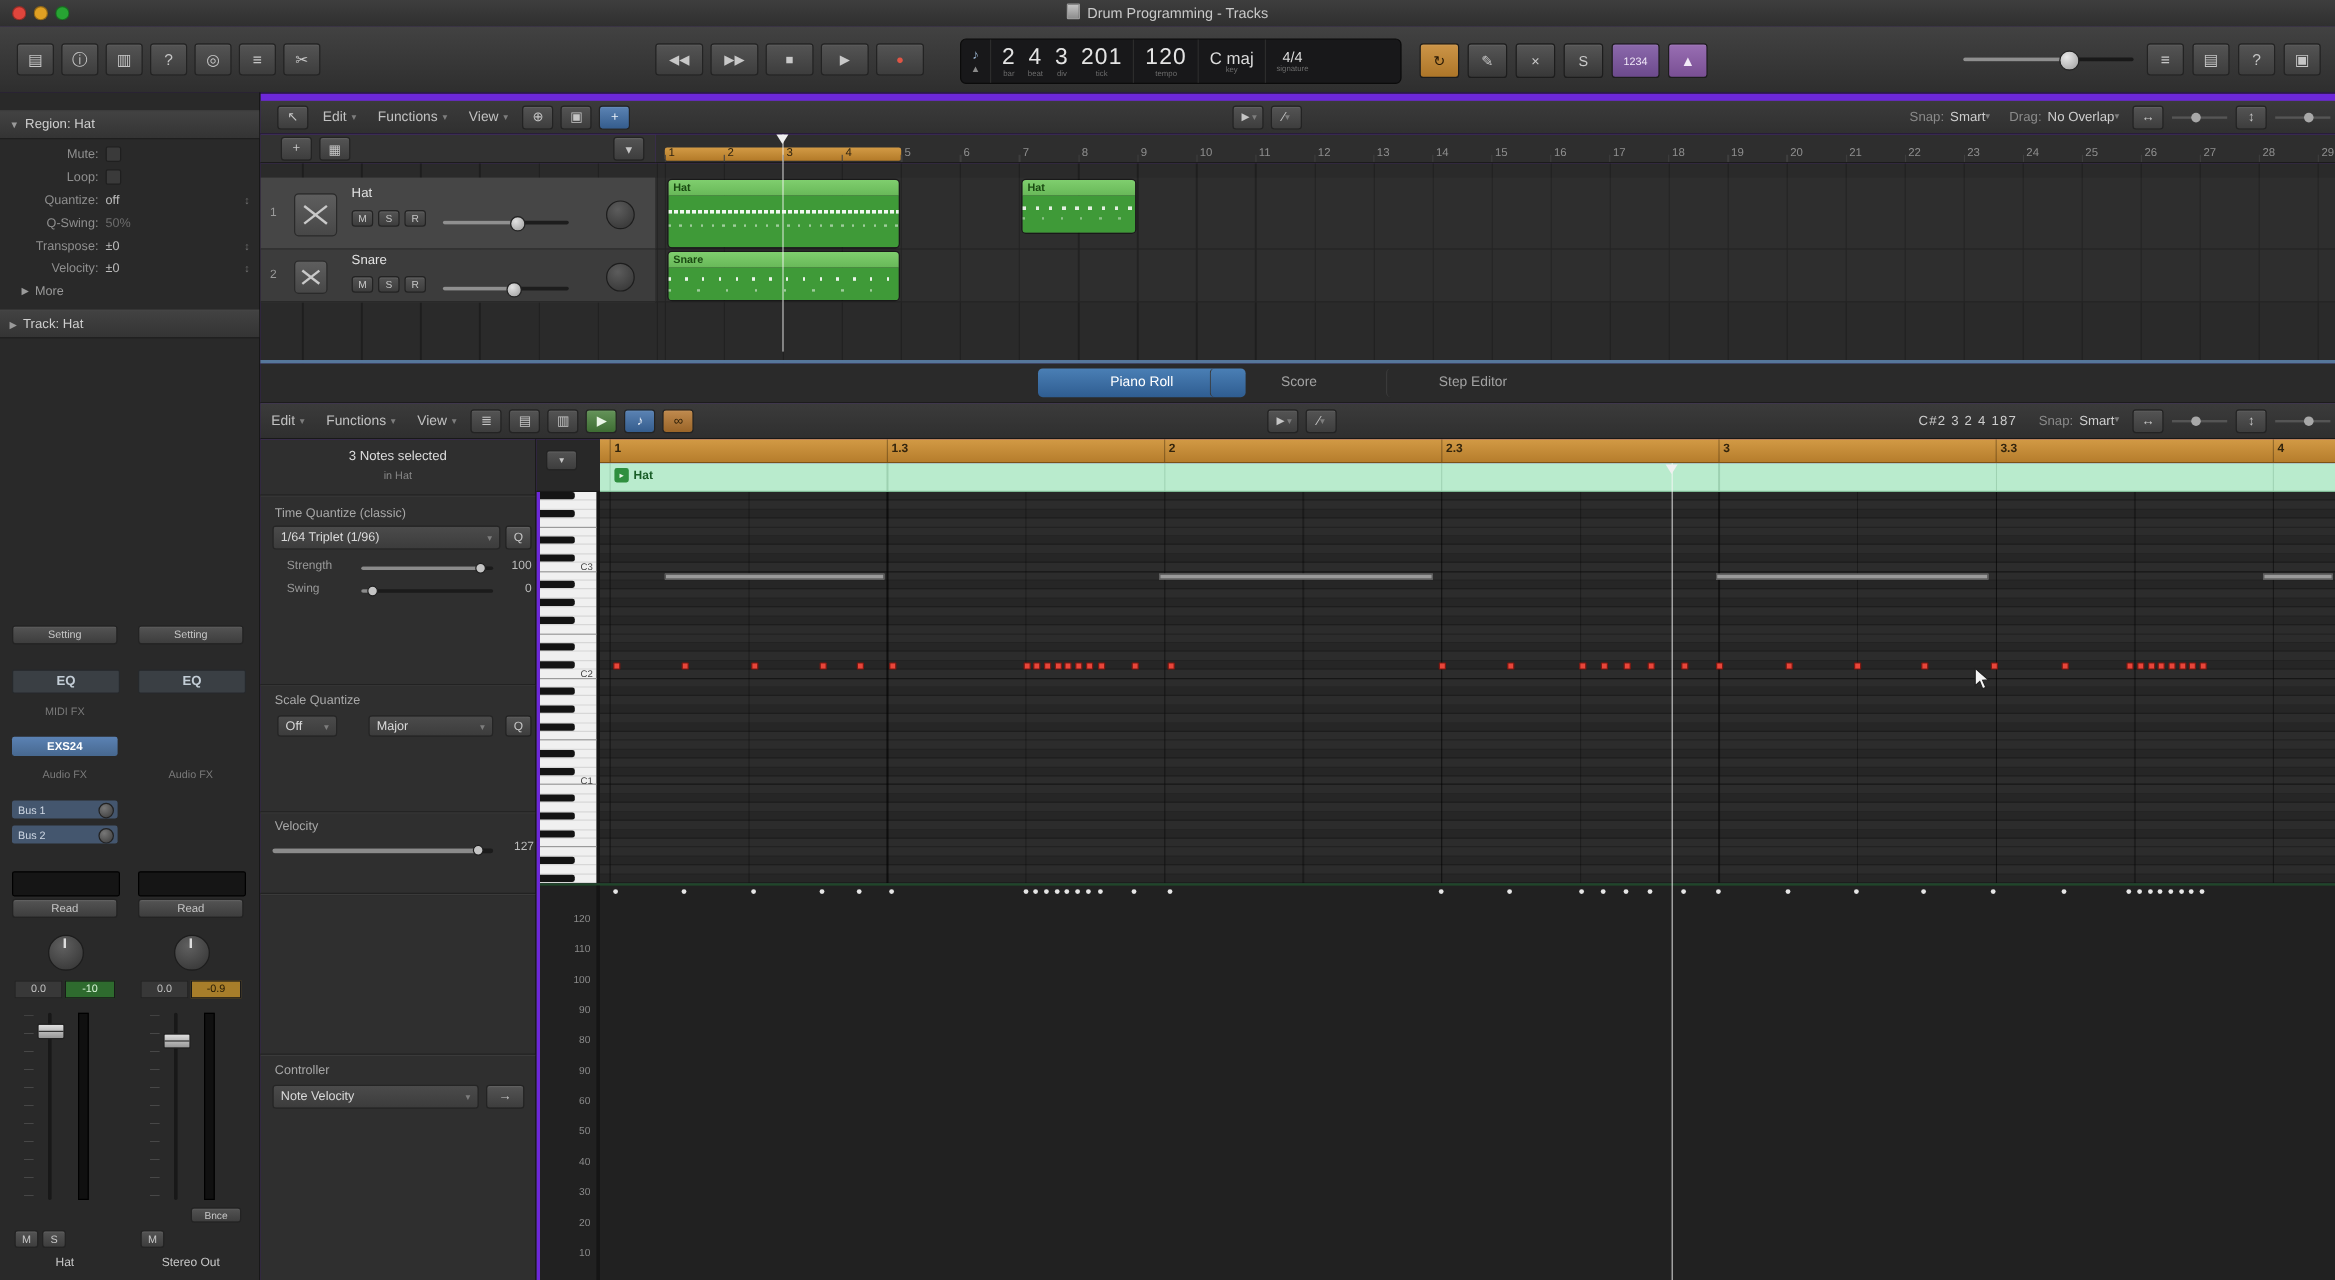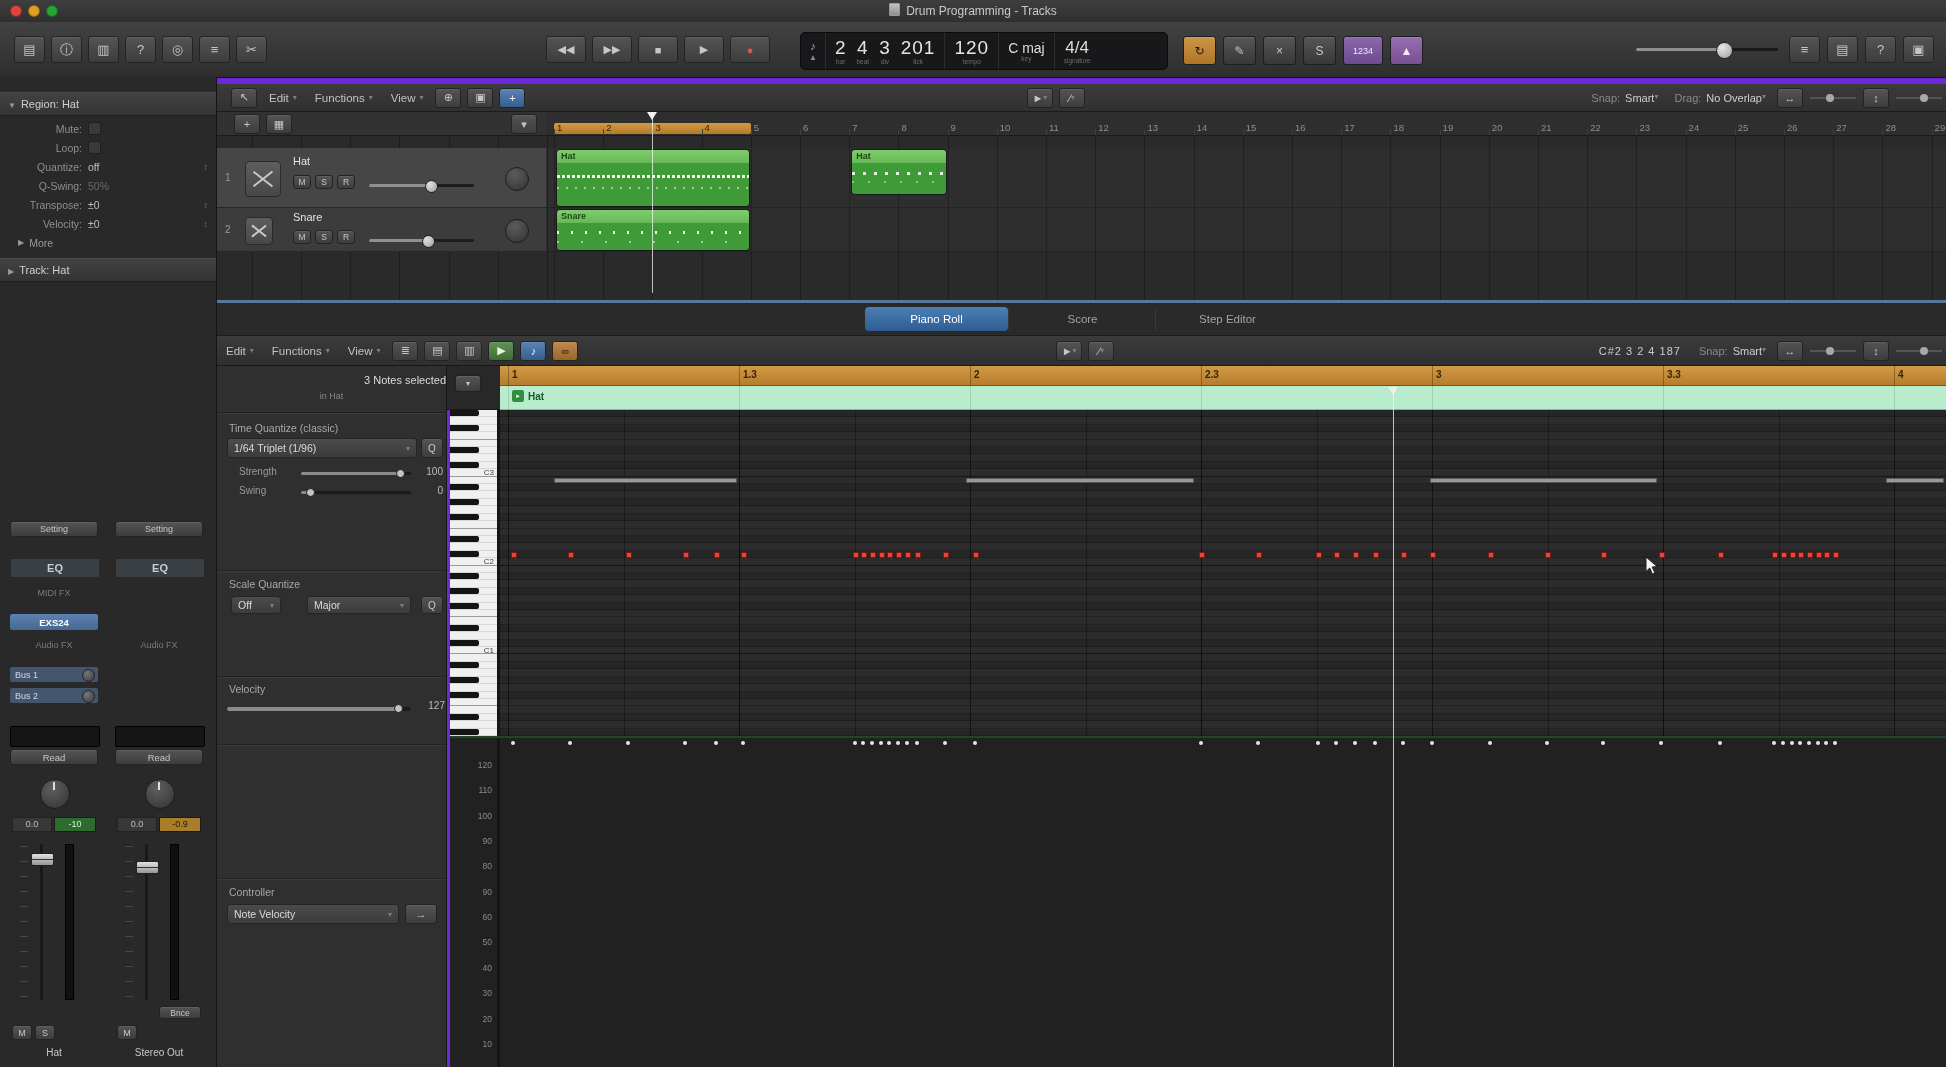--- a/index.html
+++ b/index.html
@@ -164,21 +164,21 @@
       </div>
       <div class="lcd-sec">
         <span class="lcd-num">120</span>
         <span class="lcd-sub">tempo</span>
       </div>
       <div class="lcd-sec">
         <span style="font-size:14px">C maj</span>
         <span class="lcd-sub">key</span>
       </div>
       <div class="lcd-sec">
-        <span style="font-size:17px">4/4</span>
+        <span style="font-size:12px">4/4</span>
         <span class="lcd-sub">signature</span>
       </div>
     </div>
     <div id="tb-modes">
         <div class="mode-btn" style="background: linear-gradient(rgba(255, 255, 255, 0.12), rgba(0, 0, 0, 0.12)), rgb(197, 134, 46); color: rgb(35, 21, 3);">↻</div>
         <div class="mode-btn" style="background: linear-gradient(rgba(255, 255, 255, 0.12), rgba(0, 0, 0, 0.12)), rgb(63, 63, 63); color: rgb(201, 201, 201);">✎</div>
         <div class="mode-btn" style="background: linear-gradient(rgba(255, 255, 255, 0.12), rgba(0, 0, 0, 0.12)), rgb(63, 63, 63); color: rgb(201, 201, 201);">×</div>
         <div class="mode-btn" style="background: linear-gradient(rgba(255, 255, 255, 0.12), rgba(0, 0, 0, 0.12)), rgb(63, 63, 63); color: rgb(201, 201, 201);">S</div>
         <div class="mode-btn" style="background: linear-gradient(rgba(255, 255, 255, 0.12), rgba(0, 0, 0, 0.12)), rgb(123, 84, 160); color: rgb(240, 232, 248); font-size: 9px; min-width: 38px;">1234</div>
         <div class="mode-btn" style="background: linear-gradient(rgba(255, 255, 255, 0.12), rgba(0, 0, 0, 0.12)), rgb(138, 90, 168); color: rgb(242, 234, 248);">▲</div>
@@ -417,21 +417,21 @@
       <div class="region" style="left: 340px; top: 74px; width: 191.8px; height: 40px;">
         <div class="rh">Snare</div>
         <div class="rb" style="background-image: repeating-linear-gradient(90deg, rgba(255, 255, 255, 0.9) 0px, rgba(255, 255, 255, 0.9) 2px, rgba(255, 255, 255, 0) 2px, rgba(255, 255, 255, 0) 14px), repeating-linear-gradient(90deg, rgba(255, 255, 255, 0.5) 0px, rgba(255, 255, 255, 0.5) 2px, rgba(255, 255, 255, 0) 2px, rgba(255, 255, 255, 0) 24px); background-size: 100% 3px, 100% 2px; background-position: 0px 8px, 0px 18px; background-repeat: no-repeat, no-repeat;"></div>
       </div>
     </div>
   <div class="playhead" id="ta-playhead" style="left:652px;top:112px;height:181px"></div>
   <div class="ph-tri" style="left:647px;top:112px"></div>
 
   <div id="ed-divider"></div>
   <div id="ed-tabs">
-      <div class="tab active" style="left: 648px; width: 143px;">Piano Roll</div>
+      <div class="tab active" style="left: 648px; width: 173px;">Piano Roll</div>
       <div class="tab" style="left: 791px; width: 147px; border-left: 1px solid rgb(58, 58, 58);">Score</div>
       <div class="tab" style="left: 938px; width: 143px; border-left: 1px solid rgb(58, 58, 58);">Step Editor</div>
     </div>
   <div id="ed-toolbar">
       <div class="menu-item">
         <span>Edit</span>
         <span class="chev">▾</span>
       </div>
       <div class="menu-item">
         <span>Functions</span>
@@ -463,21 +463,21 @@
         <div class="h" style="left: 16px;"></div>
       </div>
       <div class="btn tool-ic">↕</div>
       <div class="mini-zoom">
         <div class="t"></div>
         <div class="h" style="left: 24px;"></div>
       </div>
     </div>
 
   <div id="ed-left">
-    <div class="edl" style="top:8px;left:0;width:100%;text-align:right;color:#dcdcdc;font-size:11px">3 Notes selected</div>
+    <div class="edl" style="top:8px;left:0;width:100%;text-align:center;color:#dcdcdc;font-size:11px">3 Notes selected</div>
     <div class="edl" style="top:25px;left:0;width:100%;text-align:center;color:#888;font-size:9px">in Hat</div>
     <div class="edl-div" style="top:46px"></div>
     <div class="edl" style="top:56px;left:12px">Time Quantize (classic)</div>
     <div class="dd" style="position:absolute;top:72px;left:10px;width:190px;height:20px">
       <span>1/64 Triplet (1/96)</span>
         <span class="chev">▾</span>
     </div>
     <div class="btn qbtn" style="top:72px;left:204px;width:22px;height:20px;position:absolute">Q</div>
     <div class="edl" style="top:100px;left:22px;font-size:10px;color:#999">Strength</div>
     <div class="hsl" style="top:106px;left:84px;width:110px">

